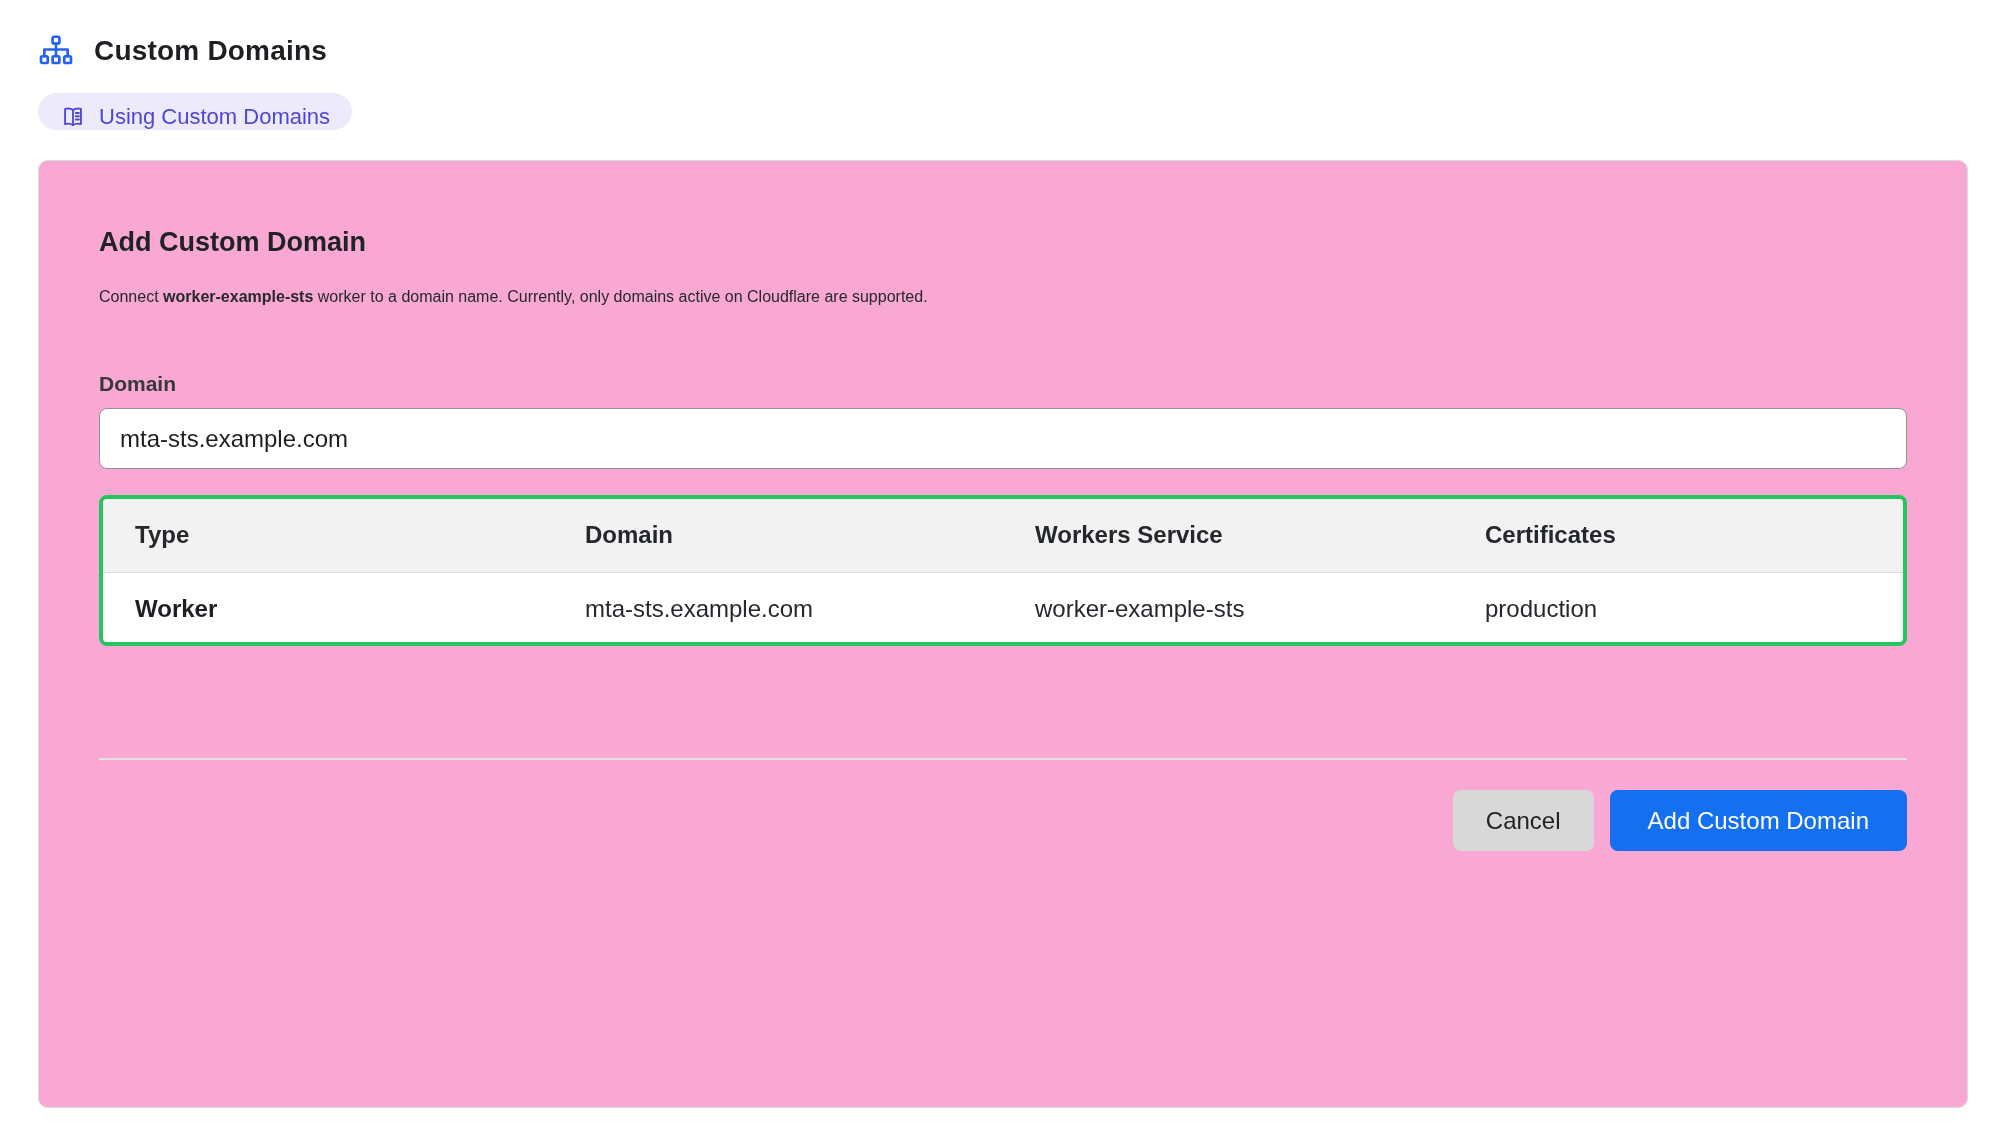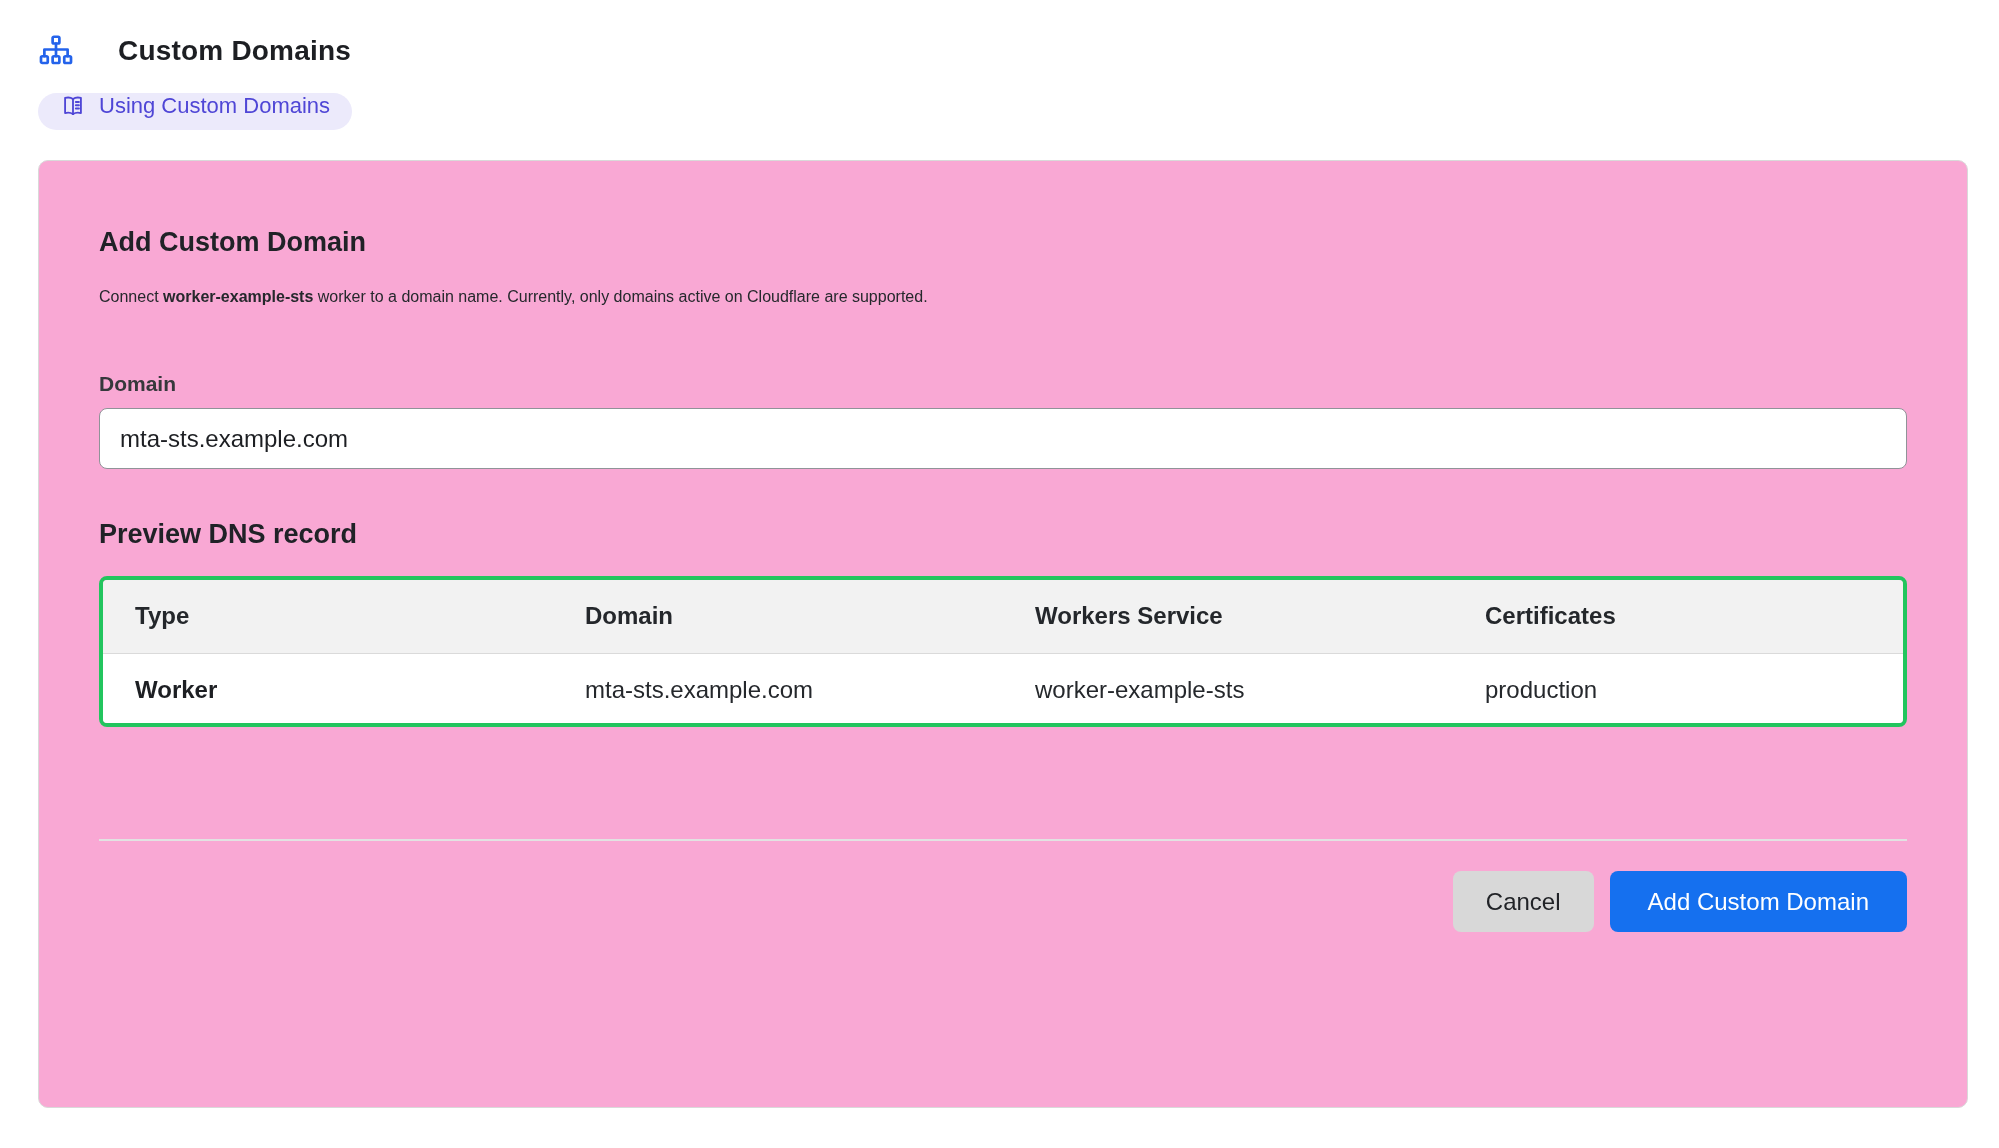--- a/index.html
+++ b/index.html
@@ -20,27 +20,27 @@
   body {
     width: 1999px;
     height: 1148px;
     background: #ffffff;
     font-family: "Liberation Sans", "DejaVu Sans", sans-serif;
     color: var(--text_primary);
     padding: 31px 38px;
     -webkit-font-smoothing: antialiased;
   }
   .page-header { display: flex; align-items: center; gap: 20px; height: 40px; }
-  .page-title { font-size: 28px; font-weight: 700; color: var(--text_primary); letter-spacing: 0.2px; margin-left: 24px; }
+  .page-title { font-size: 28px; font-weight: 700; color: var(--text_primary); letter-spacing: 0.2px; }
   .icon-box { display: inline-flex; align-items: center; justify-content: center; }
 
   .subtitle-row { margin-top: 22px; display: flex; align-items: center; gap: 28px; }
   .subtitle { font-size: 24px; color: var(--text_body); }
   .docs-badge {
-    display: inline-flex; align-items: flex-start; gap: 13px;
+    display: inline-flex; align-items: flex-end; gap: 13px;
     background: var(--badge_bg); color: var(--badge_text);
     height: 37px; padding: 0 22px; border-radius: 20px;
     font-size: 22px; text-decoration: none; cursor: pointer;
   }
 
   .card {
     margin-top: 30px;
     width: 1930px;
     height: 948px;
     background: #f9a8d4;
@@ -117,21 +117,20 @@
 </div>
 
 <section class="card">
   <h2 class="section-heading">Add Custom Domain</h2>
 
   <p class="desc"><span>Connect </span><span class="bold">worker-example-sts</span><span> worker to a domain name. Currently, only domains active on Cloudflare are supported.</span></p>
 
   <label class="field-label" for="domain-input">Domain</label>
   <input id="domain-input" class="domain-input" type="text" value="mta-sts.example.com" style="">
 
-  <h2 class="section-heading preview-heading">Preview DNS record</h2>
 
   <div class="table-wrap">
     <table>
       <thead>
         <tr>
           <th>Type</th>
           <th>Domain</th>
           <th>Workers Service</th>
           <th>Certificates</th>
         </tr>

